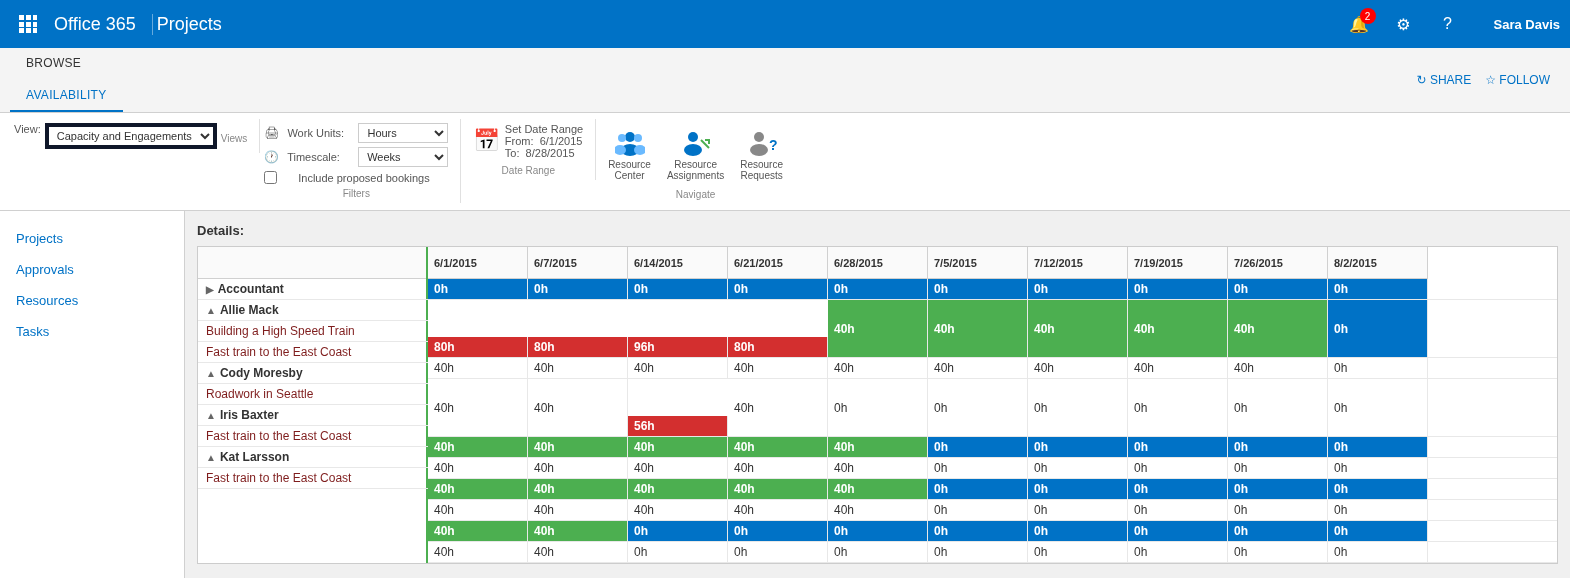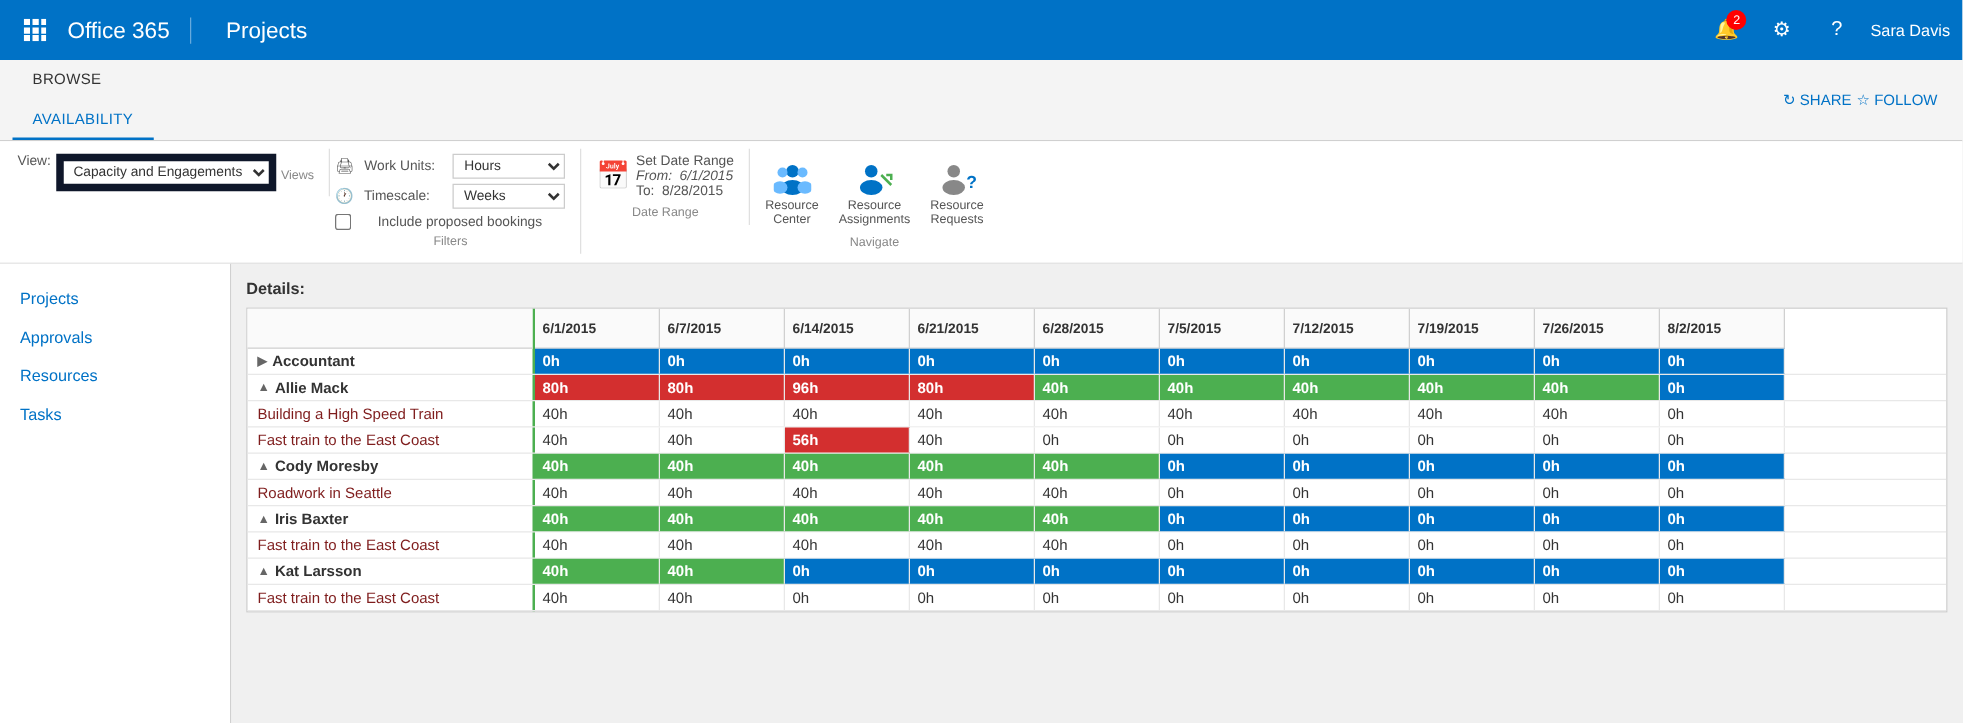--- a/index.html
+++ b/index.html
@@ -15,42 +15,42 @@
       padding: 0 10px;
     }
     .top-nav .waffle-icon {
       width: 36px; height: 36px;
       display: flex; align-items: center; justify-content: center;
       margin-right: 8px; cursor: pointer;
     }
     .top-nav .app-name {
       font-size: 18px; font-weight: 300;
       border-right: 1px solid rgba(255,255,255,0.4);
-      padding-right: 16px; margin-right: 28px;
+      padding-right: 16px; margin-right: 4px;
     }
     .top-nav .module-name {
       font-size: 18px; font-weight: 300;
       flex: 1;
     }
     .top-nav .nav-icons {
       display: flex; align-items: center; gap: 8px;
     }
     .top-nav .nav-icon-btn {
       width: 36px; height: 36px;
       display: flex; align-items: center; justify-content: center;
       cursor: pointer; color: white; font-size: 16px; position: relative;
     }
     .top-nav .badge {
       position: absolute; top: 2px; right: 2px;
       background: #ff0000; color: white;
       border-radius: 50%; width: 16px; height: 16px;
       font-size: 10px; display: flex; align-items: center; justify-content: center;
     }
     .top-nav .user-name {
-      font-size: 13px; margin-left: 1px; cursor: pointer;
+      font-size: 13px; margin-left: 20px; cursor: pointer; font-weight: bold;
     }
 
     
     .ribbon {
       background: #fff;
       border-bottom: 1px solid #d0d0d0;
     }
     .ribbon-tabs {
       display: flex;
       border-bottom: 1px solid #d0d0d0;
@@ -113,21 +113,21 @@
       font-size: 11px; color: #555;
     }
     .ribbon-checkbox { cursor: pointer; }
     
     .view-group {
       padding: 4px 12px 4px 4px;
       border-right: 1px solid #e0e0e0;
       display: flex; flex-direction: row; gap: 4px;
     }
     .view-select {
-      font-size: 11px; border: 6px solid #0f172a; padding: 2px 4px;
+      font-size: 11px; border: 4px solid #0f172a; padding: 2px 4px;
       min-width: 150px; color: #333; background: white; cursor: pointer;
     }
     
     .date-range-group {
       padding: 4px 12px;
       border-right: 1px solid #e0e0e0;
       display: flex; flex-direction: column; align-items: center;
     }
     .set-date-btn {
       display: flex; flex-direction: column; align-items: flex-start;
@@ -235,21 +235,21 @@
     }
     .grid-data-cell {
       min-width: 100px;
       flex: 0 0 100px;
       padding: 3px 6px;
       font-size: 12px;
       display: flex; align-items: center;
       border-right: 1px solid #e8e8e8;
     }
     .cell-blue { background: #0072c6; color: white; font-weight: 600; }
-    .cell-red { background: #d32f2f; color: white; font-weight: 600; }
+    .cell-red { background: #d32f2f; color: white; font-weight: 600; margin-top: 37px; }
     .cell-green { background: #4caf50; color: white; font-weight: 600; }
     .cell-plain { background: white; color: #333; }
   </style>
 </head>
 <body>
 
 <div class="top-nav">
   <div class="waffle-icon">
     <svg width="18" height="18" viewBox="0 0 18 18" fill="white">
       <rect x="0" y="0" width="5" height="5"></rect>
@@ -279,21 +279,21 @@
     <div class="user-name">Sara Davis</div>
   </div>
 </div>
 
 <div class="ribbon">
   <div style="display:flex; align-items:center; background:#f4f4f4; border-bottom:1px solid #d0d0d0; padding:0 10px;">
     <div class="ribbon-tabs" style="border-bottom:none; padding:0;">
       <div class="ribbon-tab">BROWSE</div>
       <div class="ribbon-tab active">AVAILABILITY</div>
     </div>
-    <div style="margin-left:auto; display:flex; gap:4px; font-size:12px; color:#0072c6; padding-right:10px;">
+    <div style="margin-left:auto; display:flex; gap:14px; font-size:12px; color:#0072c6; padding-right:10px;">
       <span>
         <span>↻</span>
         <span>SHARE</span>
       </span>
       <span>
         <span>☆</span>
         <span>FOLLOW</span>
       </span>
     </div>
   </div>
@@ -331,21 +331,21 @@
       <div class="ribbon-group-label">Filters</div>
     </div>
 
     <div class="date-range-group">
       <div style="display:flex; flex-direction:column; align-items:flex-start;">
         <div class="set-date-btn">
           <div style="display:flex; align-items:center; gap:4px;">
             <span style="font-size:22px; color:#0072c6;">📅</span>
             <div>
               <div style="font-size:11px; color:#555;">Set Date Range</div>
-              <div style="font-size:11px; color:#555;font-style:italic;">
+              <div style="font-size:11px; color:#555;">
                 <span>From:</span>
                 <span style="margin-left:3px;">6/1/2015</span>
               </div>
               <div style="font-size:11px; color:#555;">
                 <span>To:</span>
                 <span style="margin-left:3px;">8/28/2015</span>
               </div>
             </div>
           </div>
         </div>

